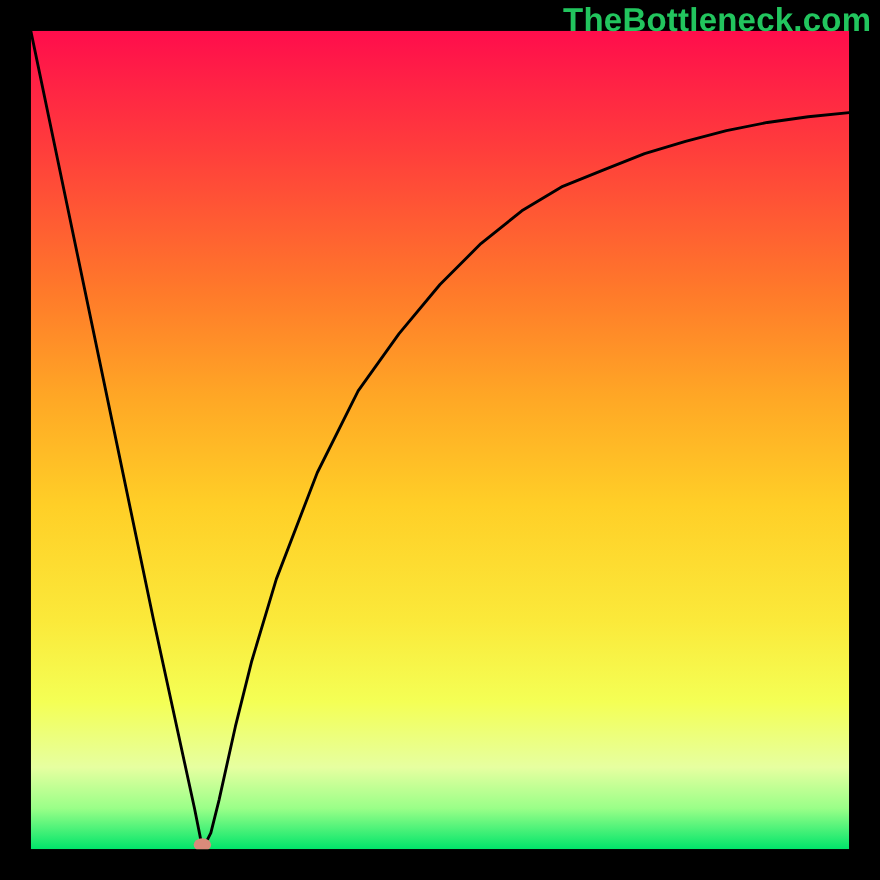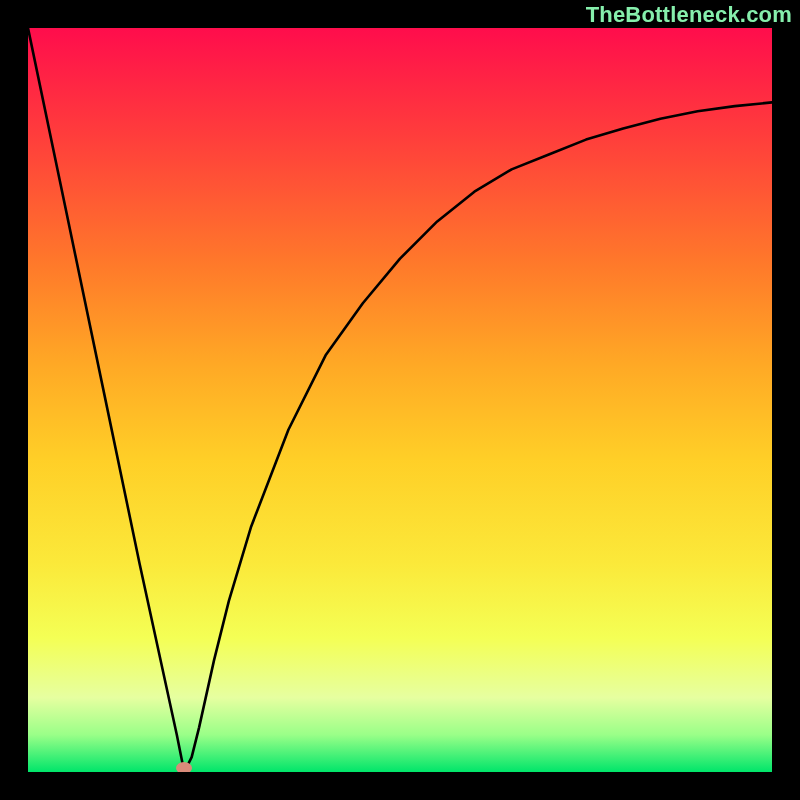--- a/index.html
+++ b/index.html
@@ -14,22 +14,22 @@
   .outer {
     position: relative;
     width: 800px;
     height: 800px;
     background: #000;
   }
   .watermark {
     position: absolute;
     top: 2px;
     right: 8px;
-    color: #86efac;
-    font-size: 22px;
+    color: #22c55e;
+    font-size: 30px;
     font-weight: 600;
     letter-spacing: 0.2px;
     z-index: 10;
   }
   .plot {
     position: absolute;
     left: 28px;
     top: 28px;
     width: 744px;   
     height: 744px;  

